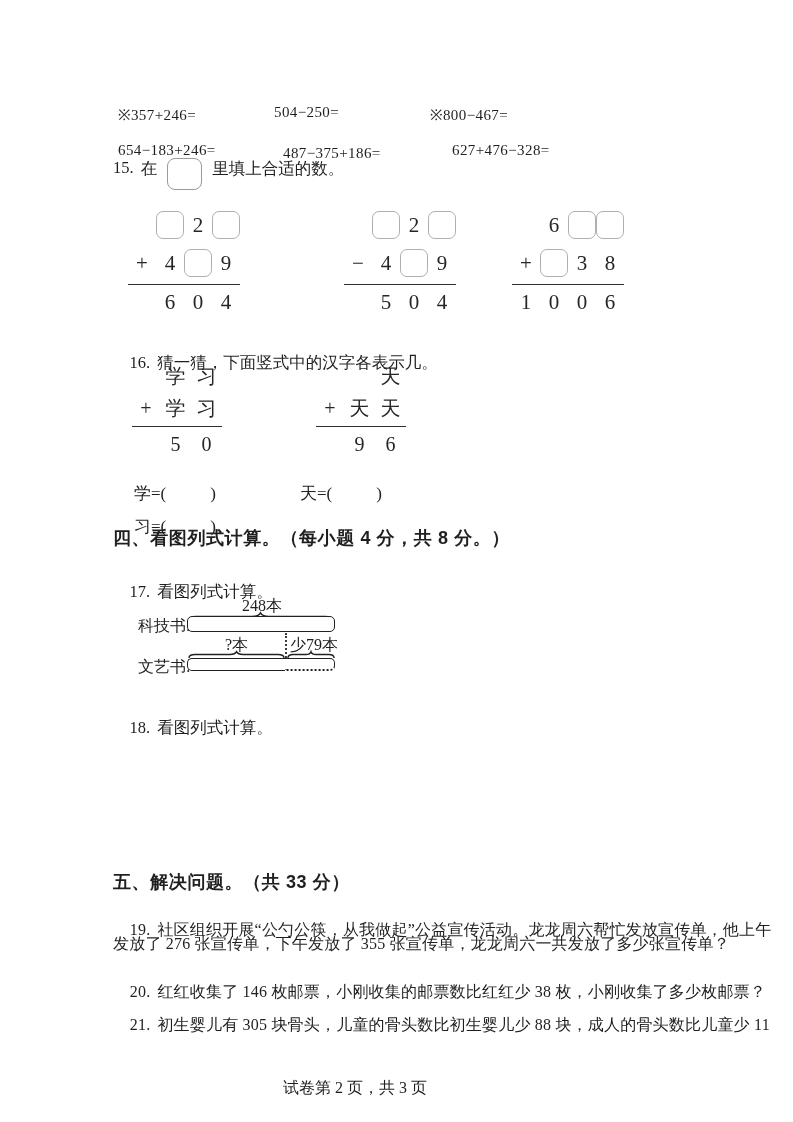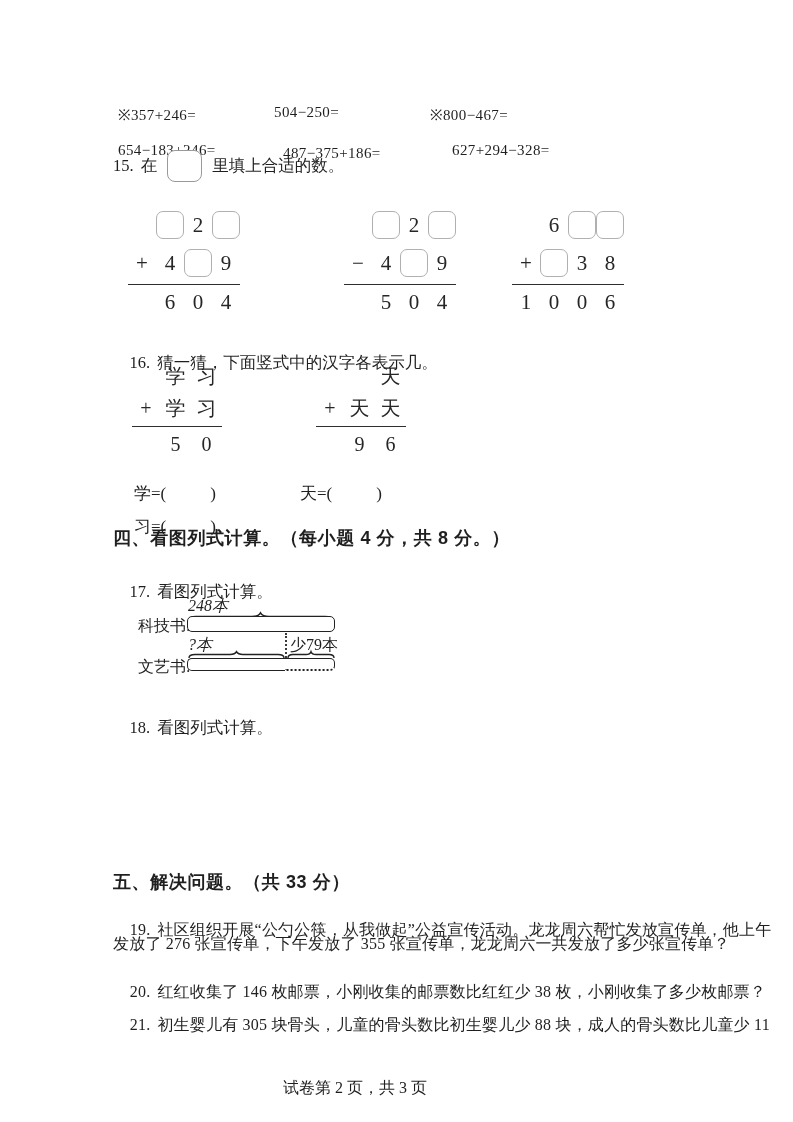--- a/index.html
+++ b/index.html
@@ -26,41 +26,41 @@
   .vrule { height:0; border-top:1.7px solid #2e2e2e; margin:2px 0 2px; }
   .vbox { display:block; width:26px; height:26px; border:1.3px solid #b0b0b0; border-radius:7px; background:#fff; }
 
   .vform16 .c { width:31px; height:32px; display:flex; align-items:center; justify-content:center; font-size:20px; }
   .vform16 .c.op { width:28px; }
   .ans { font-size:17px; white-space:pre; }
   .ansgap { display:inline-block; width:44px; }
 
   
   .dlabel { font-size:16px; white-space:pre; }
-  .dcenter { text-align:left;font-style:italic; }
+  .dcenter { text-align:center; }
   .bar17 { border:1.6px solid #222; border-radius:5px; background:#fff; box-sizing:border-box; }
   .bar17-solid { border:1.6px solid #222; border-right:none; border-radius:5px 0 0 5px; background:#fff; box-sizing:border-box; }
   .bar17-dotted { border-top:1.6px solid #222; border-bottom:2px dotted #222; border-right:1.6px solid #222; border-radius:0 5px 5px 0; background:#fff; box-sizing:border-box; }
   .bar18 { border:1.5px solid #141414; background:#8b8b8b; border-radius:2px; box-sizing:border-box; }
   .vdotted { width:0; border-left:2px dotted #3a3a3a; }
   svg.brace { display:block; overflow:visible; }
 </style>
 </head>
 <body>
 
 <div class="page">
 
   <div class="abs calc" style="left:118px;top:104px">※357+246=</div>
   <div class="abs calc" style="left:274px;top:104px">504−250=</div>
   <div class="abs calc" style="left:430px;top:104px">※800−467=</div>
   <div class="abs calc" style="left:118px;top:142px">654−183+246=</div>
   <div class="abs calc" style="left:283px;top:145px">487−375+186=</div>
-  <div class="abs calc" style="left:452px;top:142px">627+294−328=</div>
-
-  <div class="abs prompt" style="left:113px;top:149px;height:34px;display:flex;align-items:center">
+  <div class="abs calc" style="left:452px;top:142px">627+476−328=</div>
+
+  <div class="abs prompt" style="left:113px;top:158px;height:34px;display:flex;align-items:flex-start">
     <span class="qnum">15.</span><span>在</span><span class="inline-box" style="margin:0 10px"></span><span>里填上合适的数。</span>
   </div>
 
   <div class="abs vform" style="left:128px;top:206px">
     <div class="vrow">
       <div class="c"></div>
       <div class="c">
           <span class="vbox"></span>
         </div>
       <div class="c">2</div>

